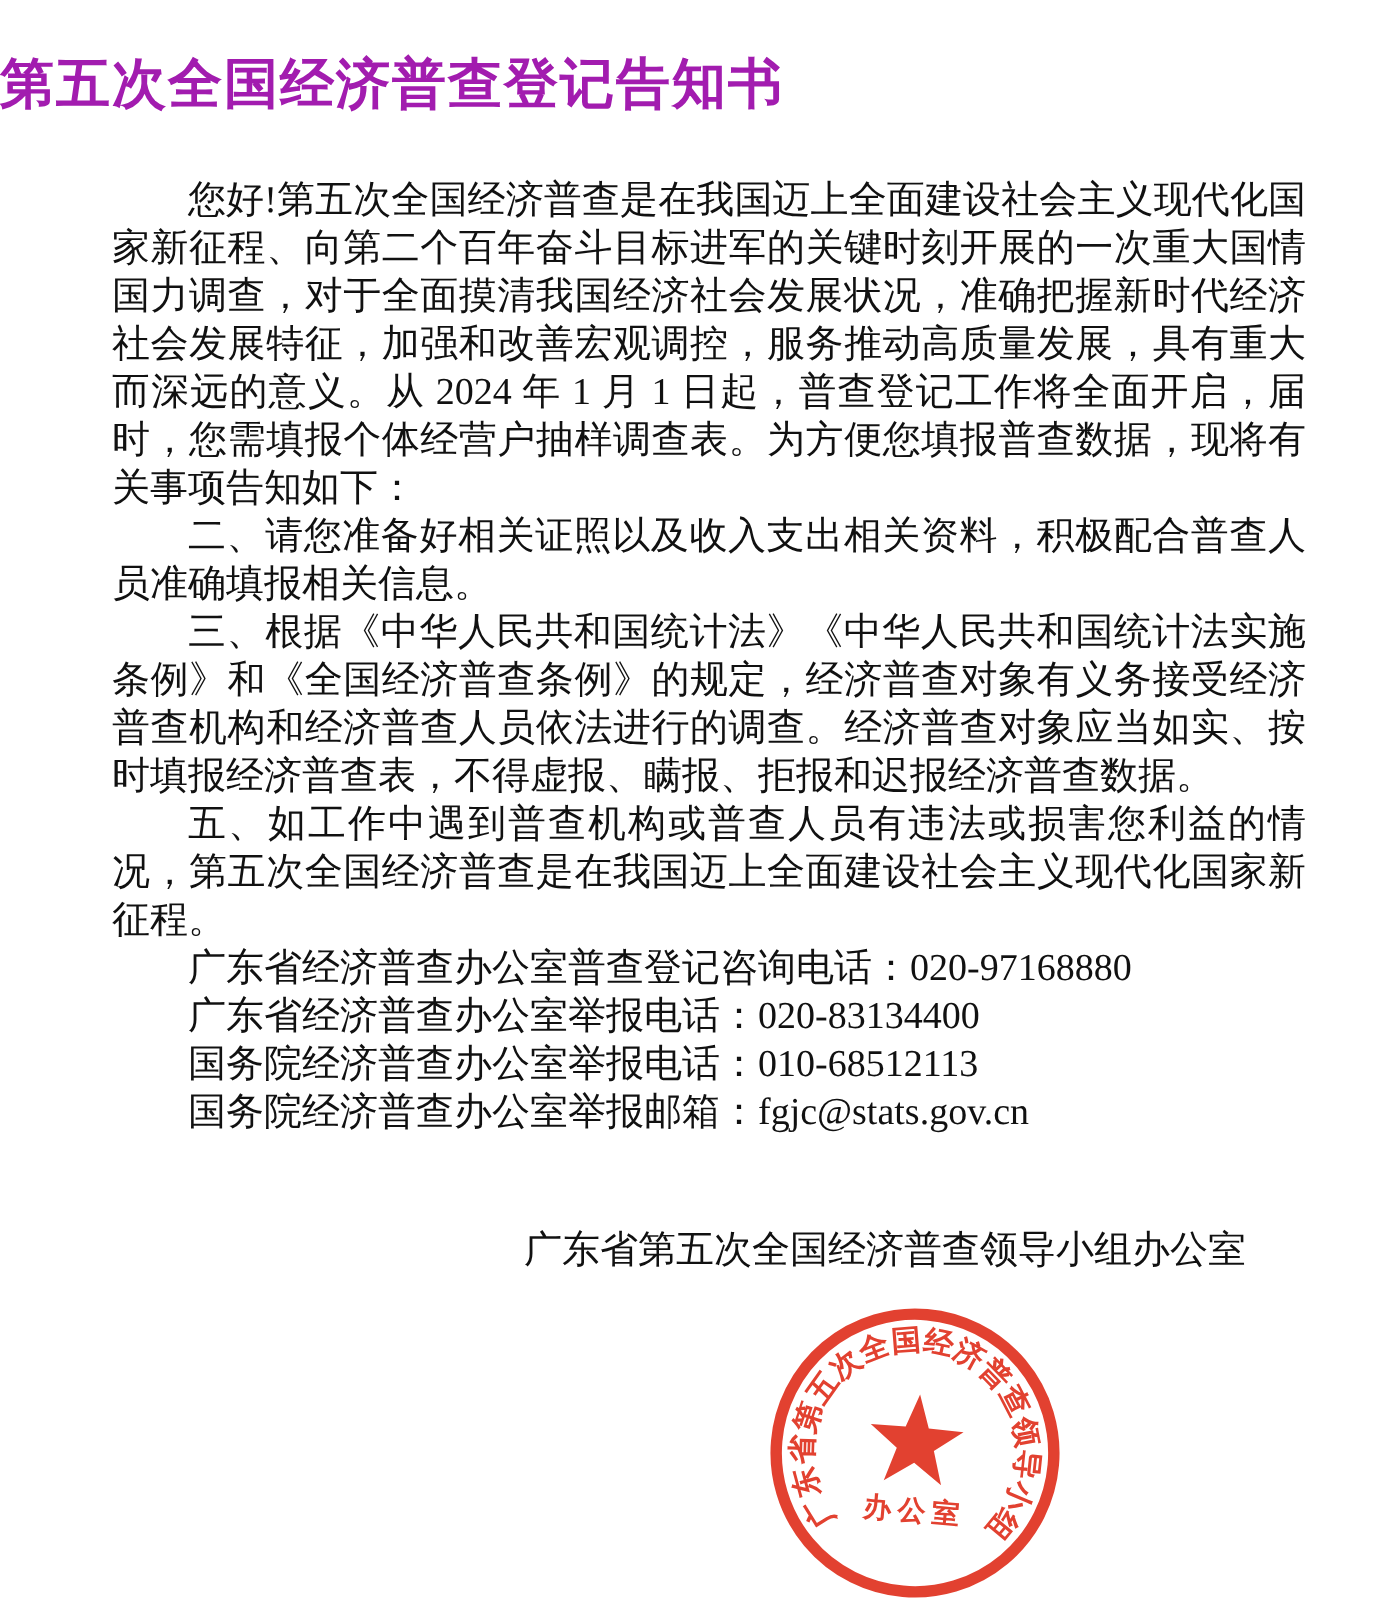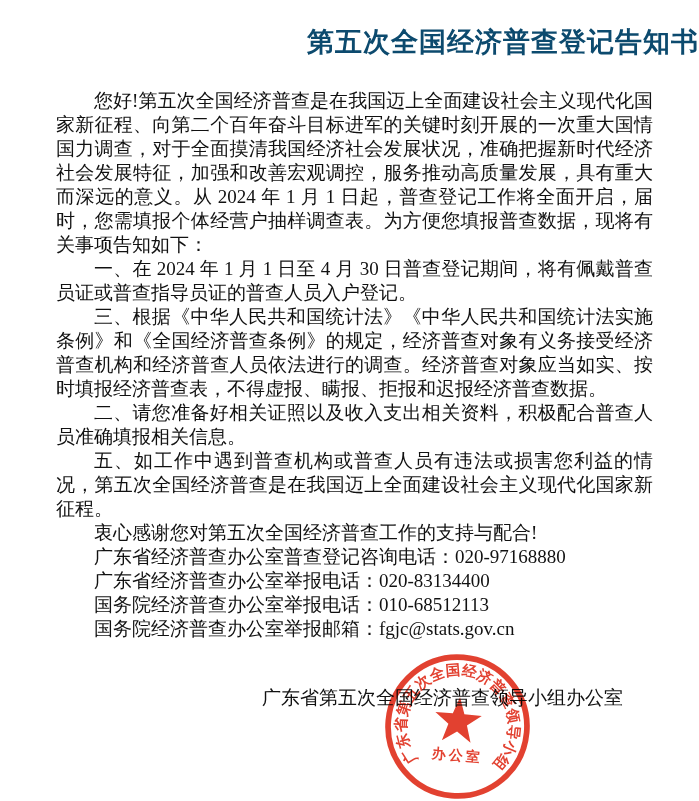--- a/index.html
+++ b/index.html
@@ -12,26 +12,26 @@
     font-family: "Liberation Serif", "DejaVu Serif", serif;
     color: #111111;
   }
   .page {
     position: absolute;
     inset: 0;
     background: #ffffff;
   }
   .doc-title {
     margin-top: 25px;
-    text-align: right;
+    text-align: left;
     font-size: 27px;
     font-weight: bold;
     letter-spacing: 1px;
     line-height: 34px;
-    color: #0c4a6e;
+    color: #a21caf;
   }
   .content {
     padding: 30px 46px 0 56px;
     font-size: 19px;
     line-height: 24px;
   }
   .salutation {
     text-indent: 0;
   }
   .para {
@@ -68,25 +68,23 @@
 </style>
 </head>
 <body>
 
 <div class="page">
 
   <h1 class="doc-title">第五次全国经济普查登记告知书</h1>
 
   <div class="content">
     <p class="para">您好!第五次全国经济普查是在我国迈上全面建设社会主义现代化国家新征程、向第二个百年奋斗目标进军的关键时刻开展的一次重大国情国力调查，对于全面摸清我国经济社会发展状况，准确把握新时代经济社会发展特征，加强和改善宏观调控，服务推动高质量发展，具有重大而深远的意义。从 2024 年 1 月 1 日起，普查登记工作将全面开启，届时，您需填报个体经营户抽样调查表。为方便您填报普查数据，现将有关事项告知如下：</p>
-    <p class="para">一、在 2024 年 1 月 1 日至 4 月 30 日普查登记期间，将有佩戴普查员证或普查指导员证的普查人员入户登记。</p>
+    <p class="para">二、请您准备好相关证照以及收入支出相关资料，积极配合普查人员准确填报相关信息。</p>
     <p class="para">三、根据《中华人民共和国统计法》《中华人民共和国统计法实施条例》和《全国经济普查条例》的规定，经济普查对象有义务接受经济普查机构和经济普查人员依法进行的调查。经济普查对象应当如实、按时填报经济普查表，不得虚报、瞒报、拒报和迟报经济普查数据。</p>
-    <p class="para">二、请您准备好相关证照以及收入支出相关资料，积极配合普查人员准确填报相关信息。</p>
     <p class="para">五、如工作中遇到普查机构或普查人员有违法或损害您利益的情况，第五次全国经济普查是在我国迈上全面建设社会主义现代化国家新征程。</p>
-    <p class="para">衷心感谢您对第五次全国经济普查工作的支持与配合!</p>
 
     <p class="contact-line">广东省经济普查办公室普查登记咨询电话：020-97168880</p>
     <p class="contact-line">广东省经济普查办公室举报电话：020-83134400</p>
     <p class="contact-line">国务院经济普查办公室举报电话：010-68512113</p>
     <p class="contact-line">国务院经济普查办公室举报邮箱：fgjc@stats.gov.cn</p>
 
     <div class="signature-block">
       <div>广东省第五次全国经济普查领导小组办公室</div>
 
     </div>

